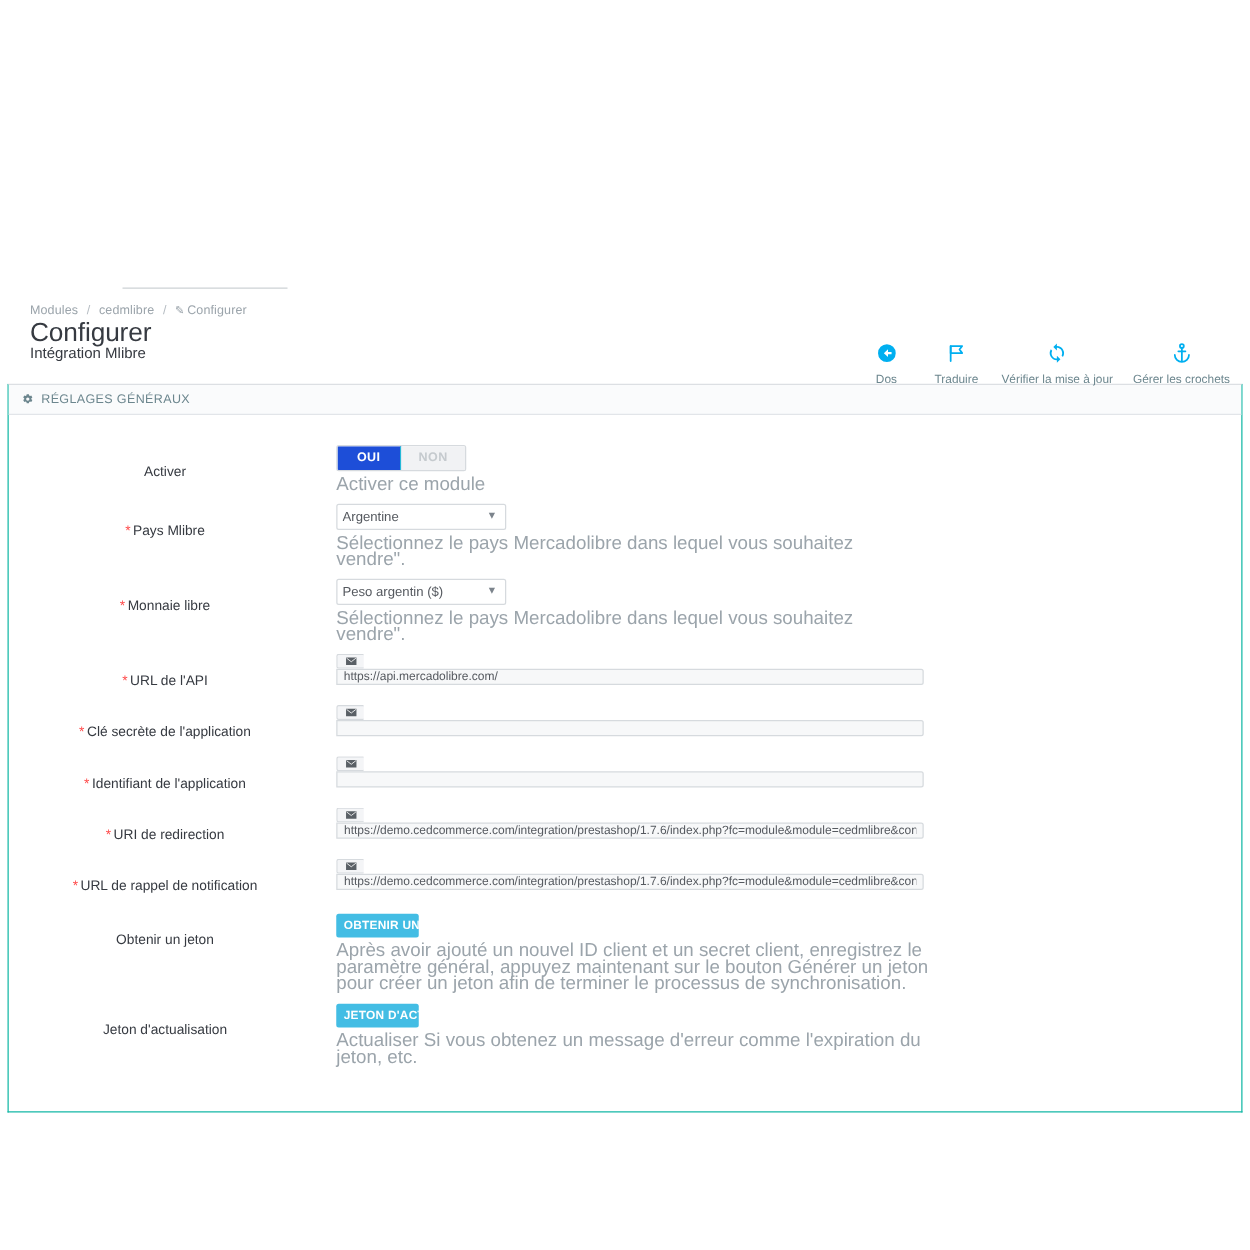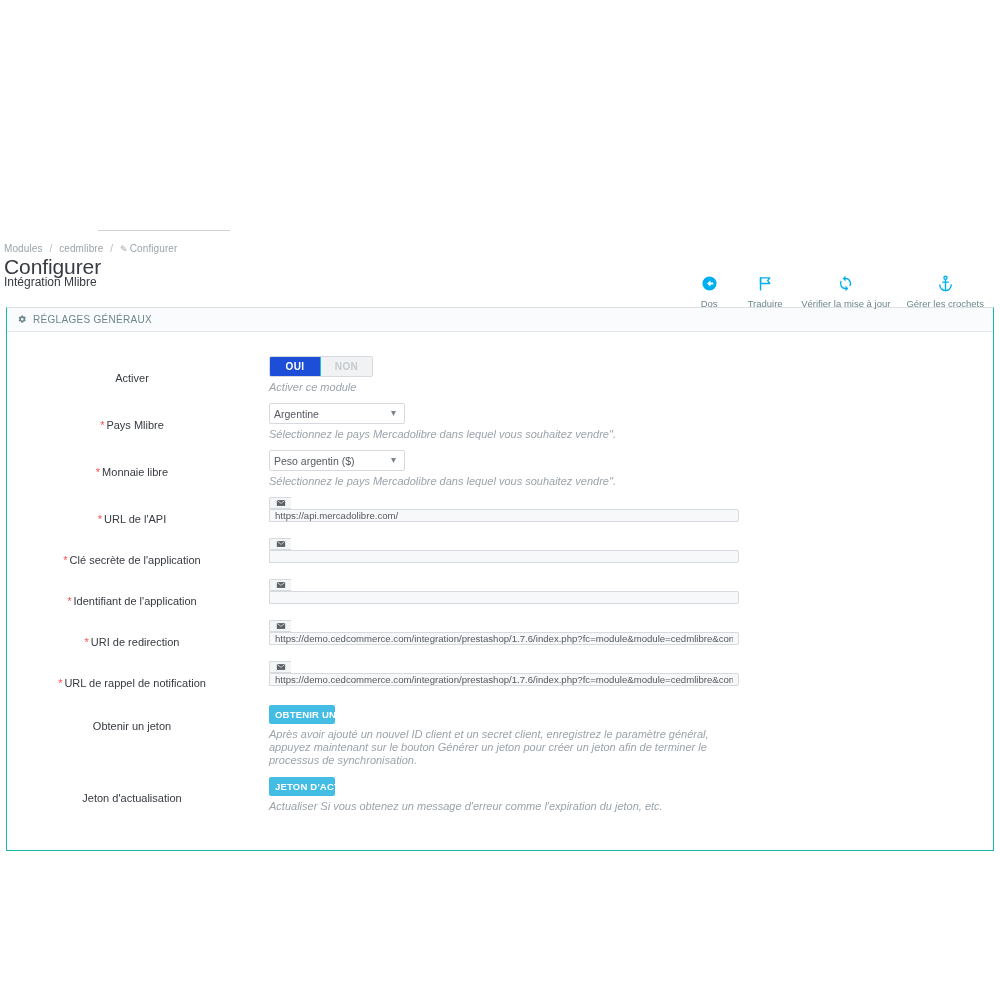--- a/index.html
+++ b/index.html
@@ -18,21 +18,21 @@
   .page {
     position: absolute;
     top: 225px;
     left: 0;
     width: 1000px;
   }
 
   
   .header-zone {
     position: relative;
-    padding: 0 0 0 4px;
+    padding: 0 0 0 24px;
     background: #fff;
   }
   .top-rule {
     position: absolute;
     top: 5px;
     left: 98px;
     width: 132px;
     height: 1px;
     background: #cdd2d5;
   }
@@ -143,22 +143,21 @@
     line-height: 20px;
     flex: 0 0 auto;
     white-space: nowrap;
     box-sizing: border-box;
     margin-top: 12px;
   }
   .req { color: #ff4c4c; margin-right: 2px; font-size: 11px; }
   .row .ctrl { flex: 1 1 auto; min-width: 0; }
 
   .help {
-    font-size: 11px;
-    font-style: italic;
+    font-size: 15px;
     color: #9ba4ab;
     line-height: 13px;
     margin-top: 4px;
     max-width: 470px;
   }
 
   
   .switch {
     display: inline-flex;
     border-radius: 2px;

